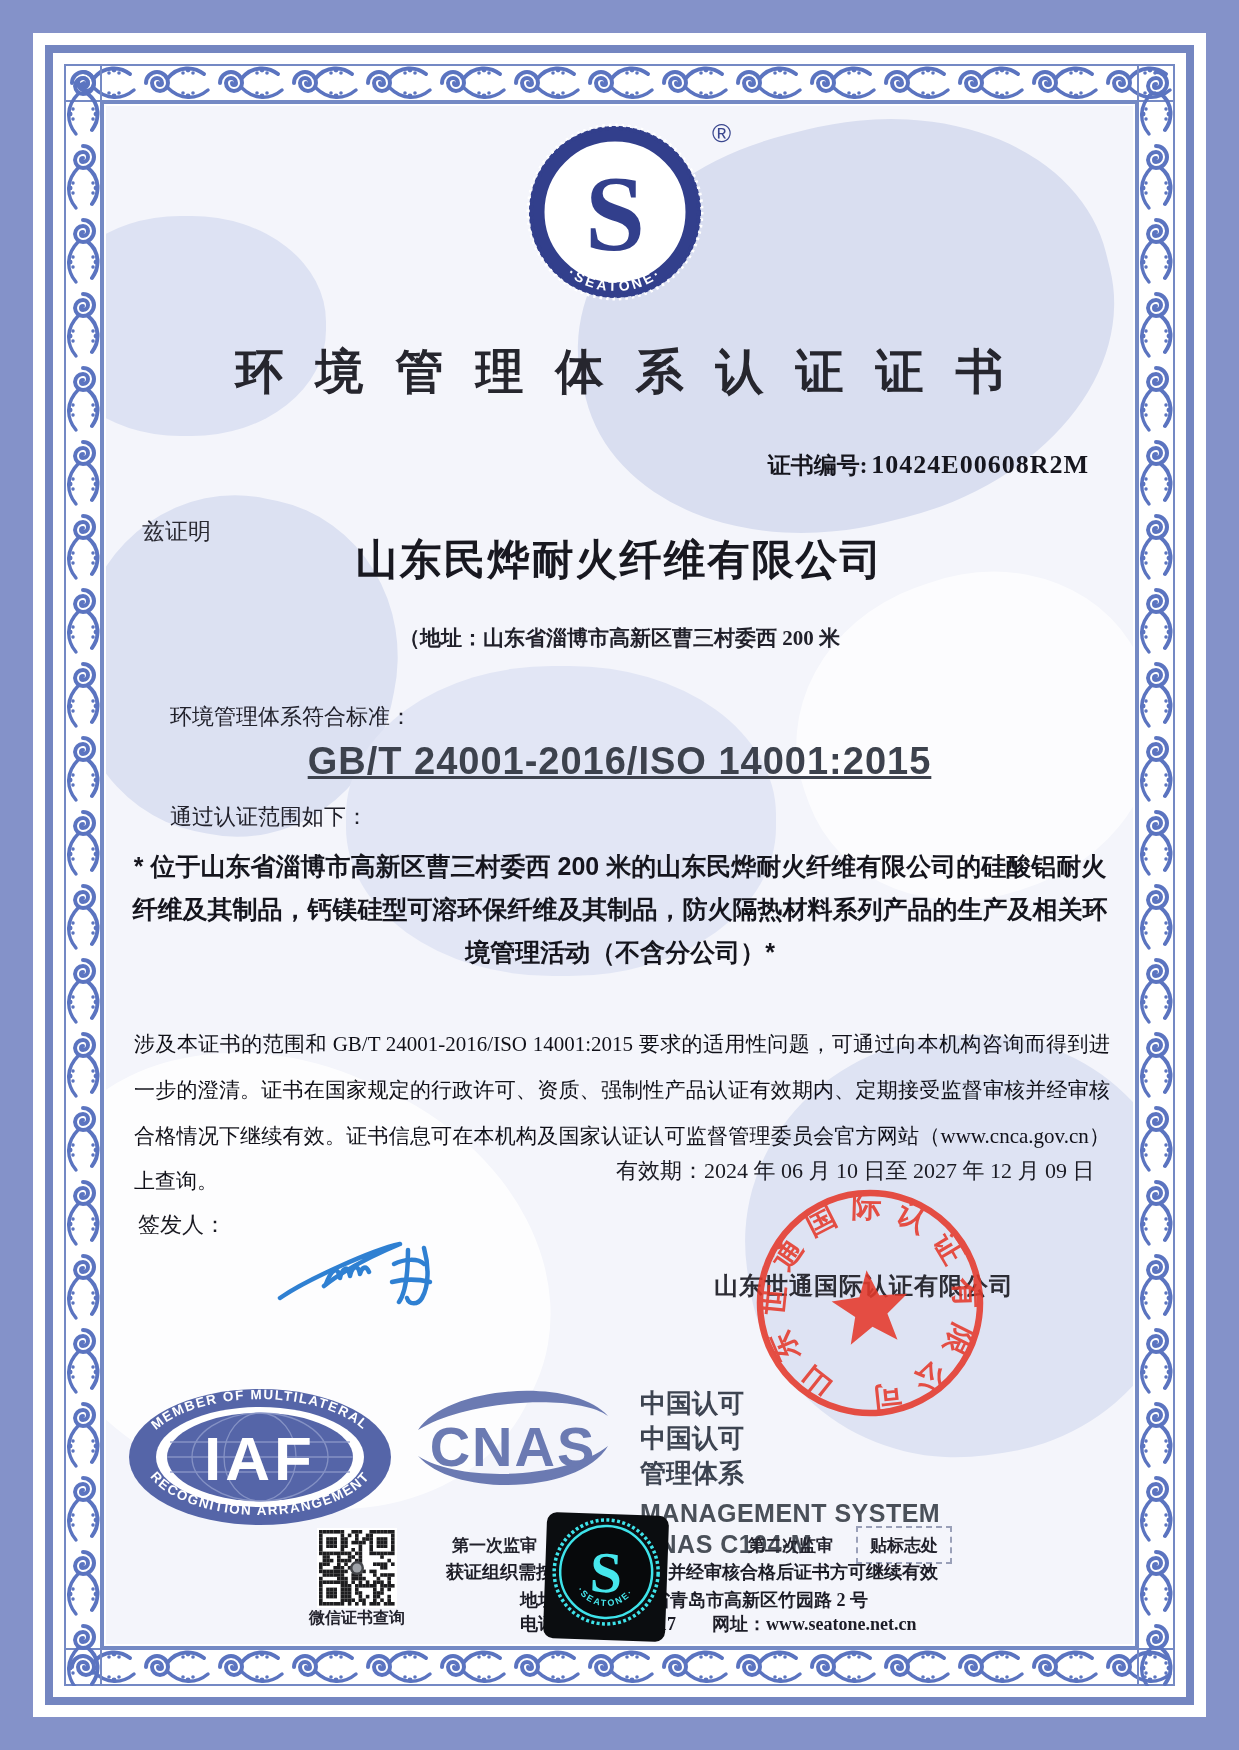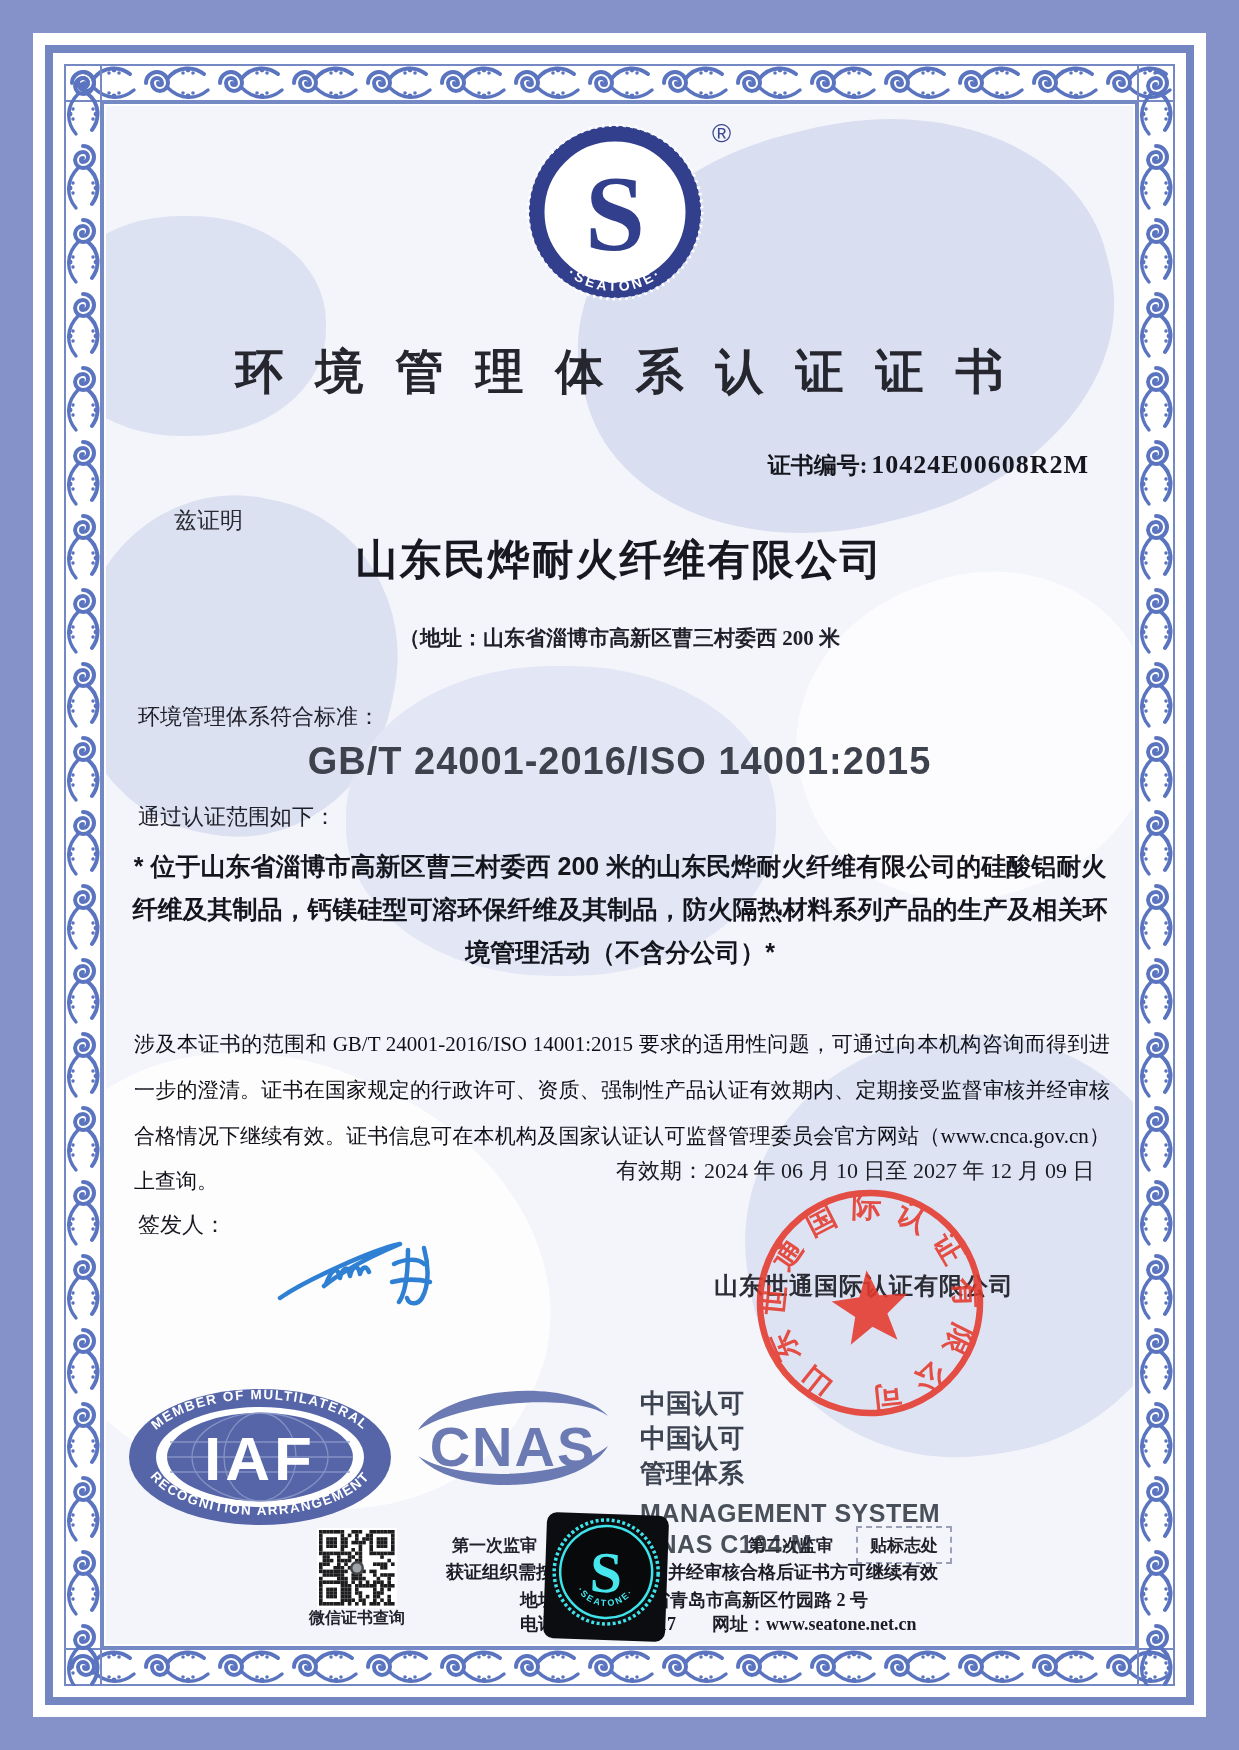--- a/index.html
+++ b/index.html
@@ -16,21 +16,21 @@
   .abs{position:absolute;}
   .serif{font-family:"Liberation Serif","DejaVu Serif",serif;}
   .sans{font-family:"Liberation Sans","DejaVu Sans",sans-serif;}
   .title{width:100%;text-align:center;font-size:48px;font-weight:bold;letter-spacing:32px;padding-left:32px;box-sizing:border-box;color:#26262e;}
   .certno{font-weight:bold;color:#16161e;}
   .certno .lbl{font-size:23px;}
   .certno .val{font-size:26px;letter-spacing:1px;}
   .intro{font-size:23px;color:#2a2a33;}
   .company{width:100%;text-align:center;font-size:42px;font-weight:bold;color:#181820;letter-spacing:2px;}
   .addr{width:100%;text-align:center;font-size:21px;font-weight:bold;color:#20202a;}
-  .lbl-line{font-size:22px;color:#20202a;}
+  .lbl-line{font-size:22px;color:#20202a;margin-left:32px;}
   .standard{width:100%;text-align:center;font-size:38px;font-weight:600;color:#3d424d;letter-spacing:1px;}
   .scope{text-align:center;font-size:25px;font-weight:bold;line-height:1.72;color:#15151d;}
   .notice{font-size:21px;line-height:2.18;color:#101018;text-align:justify;}
   .dateline{font-size:22px;color:#1a1a22;}
   .certifier{font-size:24px;font-weight:bold;color:#2c2c34;letter-spacing:1px;}
   .cnas-block div{font-weight:bold;}
   .cnas-cn{font-size:26px;color:#3d4451;line-height:35px;}
   .cnas-en{font-size:25px;color:#4a5059;letter-spacing:.5px;margin-top:8px;}
   .foot{font-size:18px;font-weight:bold;color:#1c1c26;}
   .foot-sm{font-size:17px;font-weight:bold;color:#22222c;}
@@ -144,26 +144,26 @@
     <text x="212" y="32" font-family="Liberation Sans, DejaVu Sans, sans-serif" font-size="26" fill="#3a478f">®</text>
   </svg>
 
   <div class="abs title serif" style="top:340px;left:0;">环境管理体系认证证书</div>
 
   <div class="abs certno serif" style="top:450px;right:150px;">
     <span class="lbl">证书编号:</span>
     <span class="val">10424E00608R2M</span>
   </div>
 
-  <div class="abs intro serif" style="left:142px;top:505px;margin-left:32px;">兹证明</div>
+  <div class="abs intro serif" style="left:142px;top:516px;">兹证明</div>
   <div class="abs company sans" style="top:532px;left:0;">山东民烨耐火纤维有限公司</div>
   <div class="abs addr serif" style="top:624px;left:0;">（地址：山东省淄博市高新区曹三村委西 200 米</div>
 
   <div class="abs lbl-line serif" style="left:138px;top:702px;">环境管理体系符合标准：</div>
-  <div class="abs standard sans" style="top:740px;left:0;">GB/T 24001-2016/ISO 14001:2015</div>
+  <div class="abs standard sans" style="top:740px;left:0;text-decoration:underline;">GB/T 24001-2016/ISO 14001:2015</div>
   <div class="abs lbl-line serif" style="left:138px;top:802px;">通过认证范围如下：</div>
 
   <div class="abs scope sans" style="left:132px;top:845px;width:976px;">* 位于山东省淄博市高新区曹三村委西 200 米的山东民烨耐火纤维有限公司的硅酸铝耐火纤维及其制品，钙镁硅型可溶环保纤维及其制品，防火隔热材料系列产品的生产及相关环境管理活动（不含分公司）*</div>
 
   <div class="abs notice serif" style="left:134px;top:1022px;width:976px;">涉及本证书的范围和 GB/T 24001-2016/ISO 14001:2015 要求的适用性问题，可通过向本机构咨询而得到进一步的澄清。证书在国家规定的行政许可、资质、强制性产品认证有效期内、定期接受监督审核并经审核合格情况下继续有效。证书信息可在本机构及国家认证认可监督管理委员会官方网站（www.cnca.gov.cn）上查询。</div>
 
   <div class="abs dateline serif" style="left:616px;top:1156px;">
     <span>有效期：</span><span>2024 年 06 月 10 日至 2027 年 12 月 09 日</span>
   </div>
 

